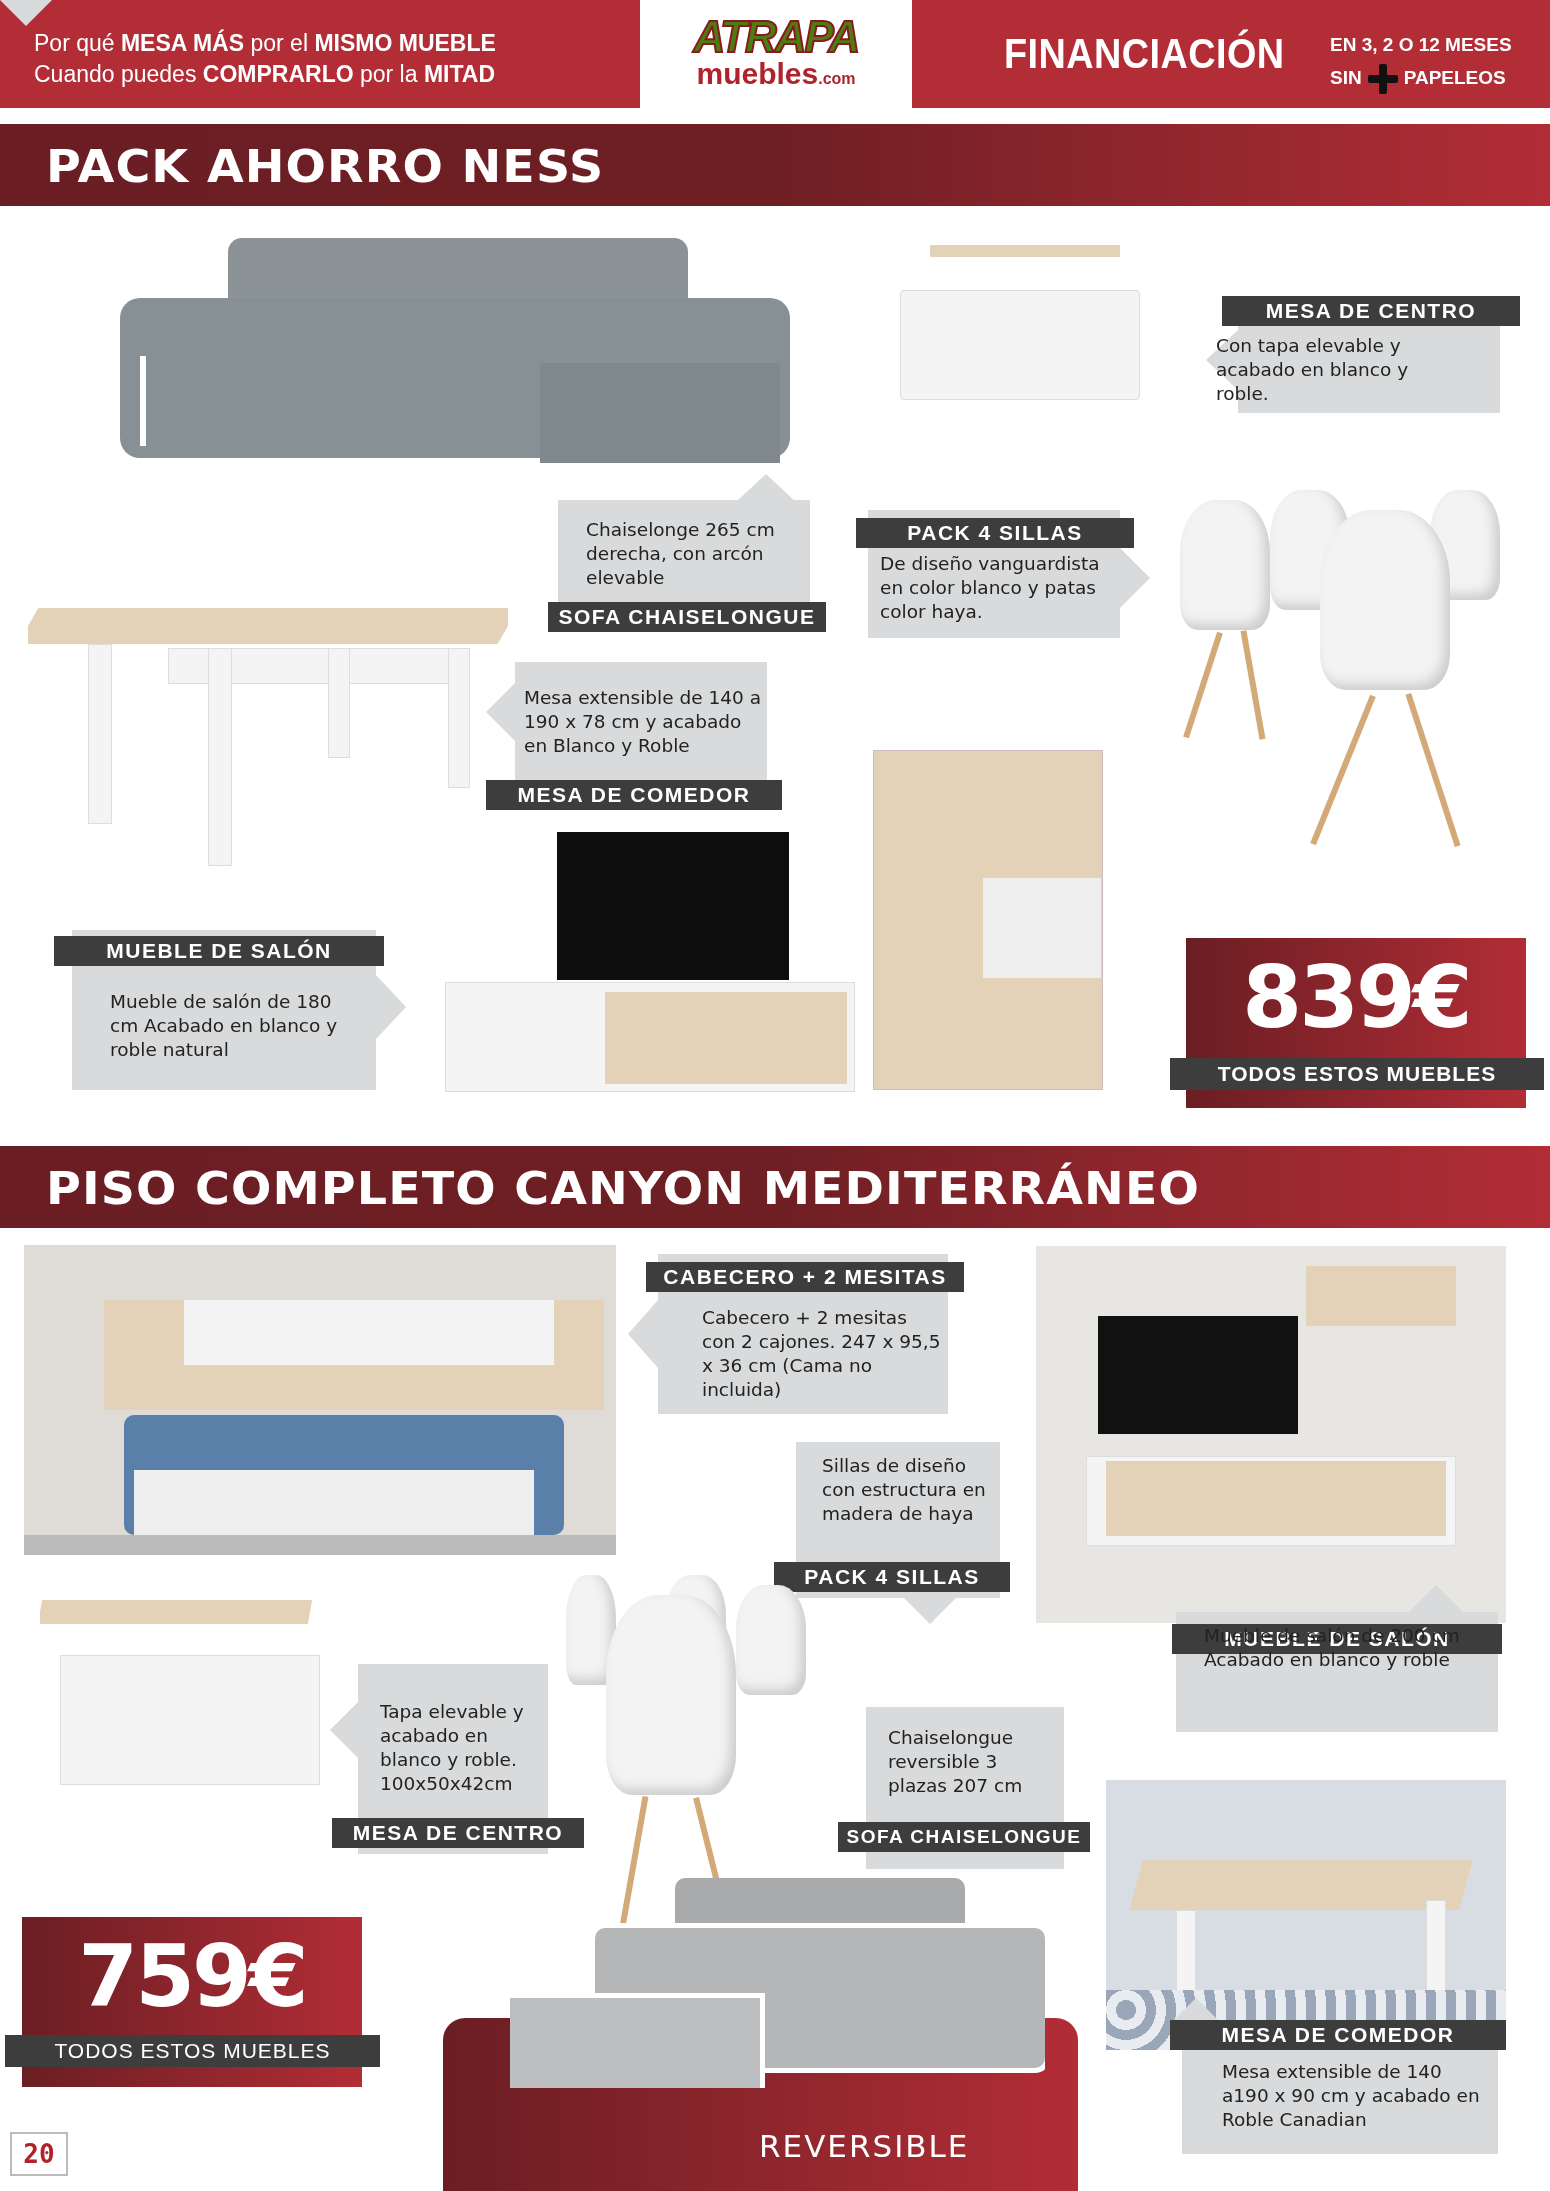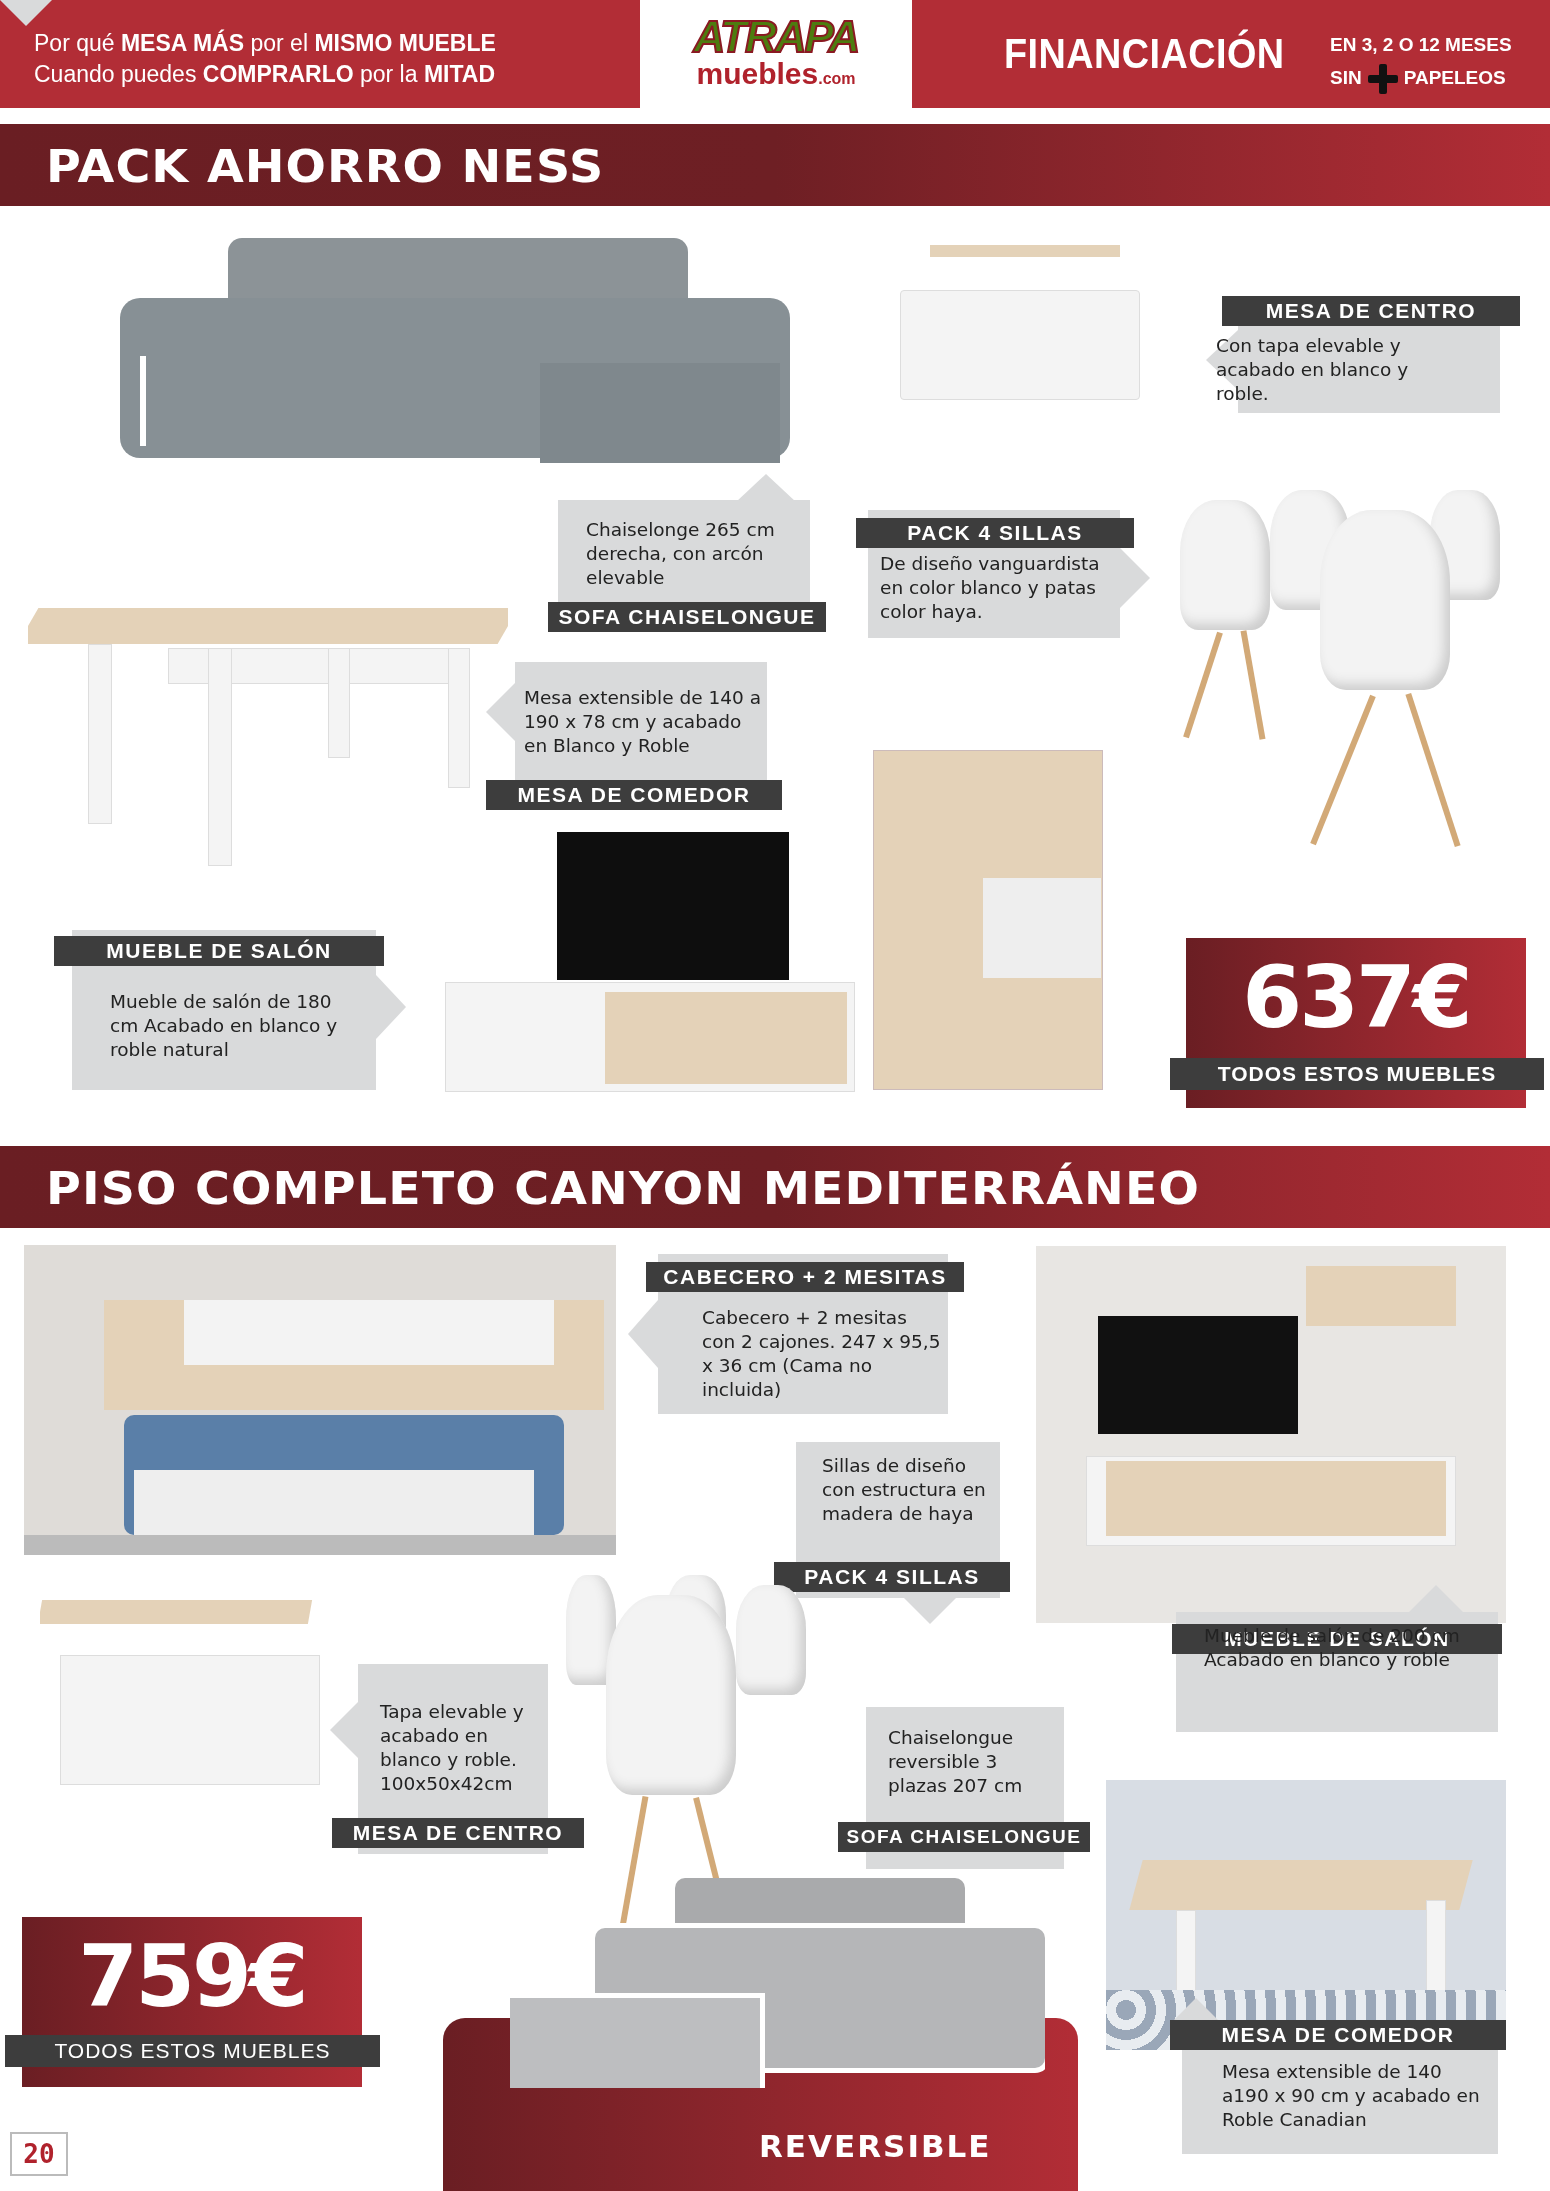--- a/index.html
+++ b/index.html
@@ -31,21 +31,21 @@
 .price-bar{position:absolute;background:#3d3d3d;color:#fff;text-align:center;font-family:"Liberation Sans",sans-serif;font-size:21px;letter-spacing:1px}
 
 .photo{position:absolute;overflow:hidden}
 .sofa-grey{background:#8c9397}
 .wood{background:#e4d2b8}
 .white{background:#f4f4f4;border:1px solid #ddd}
 .chair-seat{position:absolute;background:#f3f3f3;border-radius:40% 40% 20% 20%;box-shadow:inset -6px -6px 12px #ccc}
 .leg{position:absolute;width:6px;background:#d2a977}
 .pagenum{position:absolute;left:10px;top:2132px;width:58px;height:44px;border:2px solid #bbb;color:#b0222c;font-family:"DejaVu Sans Mono",monospace;font-weight:700;font-size:26px;text-align:center;line-height:40px}
 .rev{position:absolute;left:443px;top:2018px;width:635px;height:173px;border-radius:22px 22px 0 0;background:linear-gradient(90deg,#6a1e23,#b22d36)}
-.rev span{position:absolute;left:316px;top:110px;color:#fff;font-family:"DejaVu Sans",sans-serif;font-size:31px;font-weight:700;letter-spacing:2px}
+.rev span{position:absolute;left:316px;top:110px;color:#fff;font-family:"DejaVu Sans",sans-serif;font-size:31px;font-weight:400;letter-spacing:2px}
 </style>
 </head>
 <body>
 
 <div class="topbar tb-left">
   <div><span>Por qué </span><b>MESA MÁS</b><span> por el </span><b>MISMO MUEBLE</b></div>
   <div><span>Cuando puedes </span><b>COMPRARLO</b><span> por la </span><b>MITAD</b></div>
 </div>
 
 <div class="abs logo">
@@ -124,21 +124,21 @@
   <div class="abs wood" style="left:428px;top:20px;width:230px;height:340px;border:1px solid #cbb"></div>
   <div class="abs" style="left:538px;top:148px;width:118px;height:100px;background:#eee"></div>
 </div>
 
 <div class="box" style="left:72px;top:930px;width:304px;height:160px"></div>
 <div class="arrow" style="left:376px;top:975px;border-top:32px solid transparent;border-bottom:32px solid transparent;border-left:30px solid #d9dadb"></div>
 <div class="label" style="left:54px;top:936px;width:330px">MUEBLE DE SALÓN</div>
 <div class="desc" style="left:110px;top:990px;width:250px">Mueble de salón de 180 cm Acabado en blanco y roble natural</div>
 
 <div class="price" style="left:1186px;top:938px;width:340px;height:170px">
-  <div class="num" style="font-size:86px;line-height:110px;top:4px">637€</div>
+  <div class="num" style="font-size:86px;line-height:110px;top:4px">839€</div>
 </div>
 <div class="price-bar" style="left:1170px;top:1058px;width:374px;height:32px;line-height:32px;font-weight:700">TODOS ESTOS MUEBLES</div>
 
 <div class="banner" style="top:1146px">
   <span>PISO COMPLETO CANYON MEDITERRÁNEO</span>
 </div>
 
 <div class="photo" style="left:24px;top:1245px;width:592px;height:310px;background:#dfdcd8">
   <div class="abs wood" style="left:80px;top:55px;width:500px;height:110px"></div>
   <div class="abs" style="left:160px;top:55px;width:370px;height:65px;background:#f3f3f3"></div>

